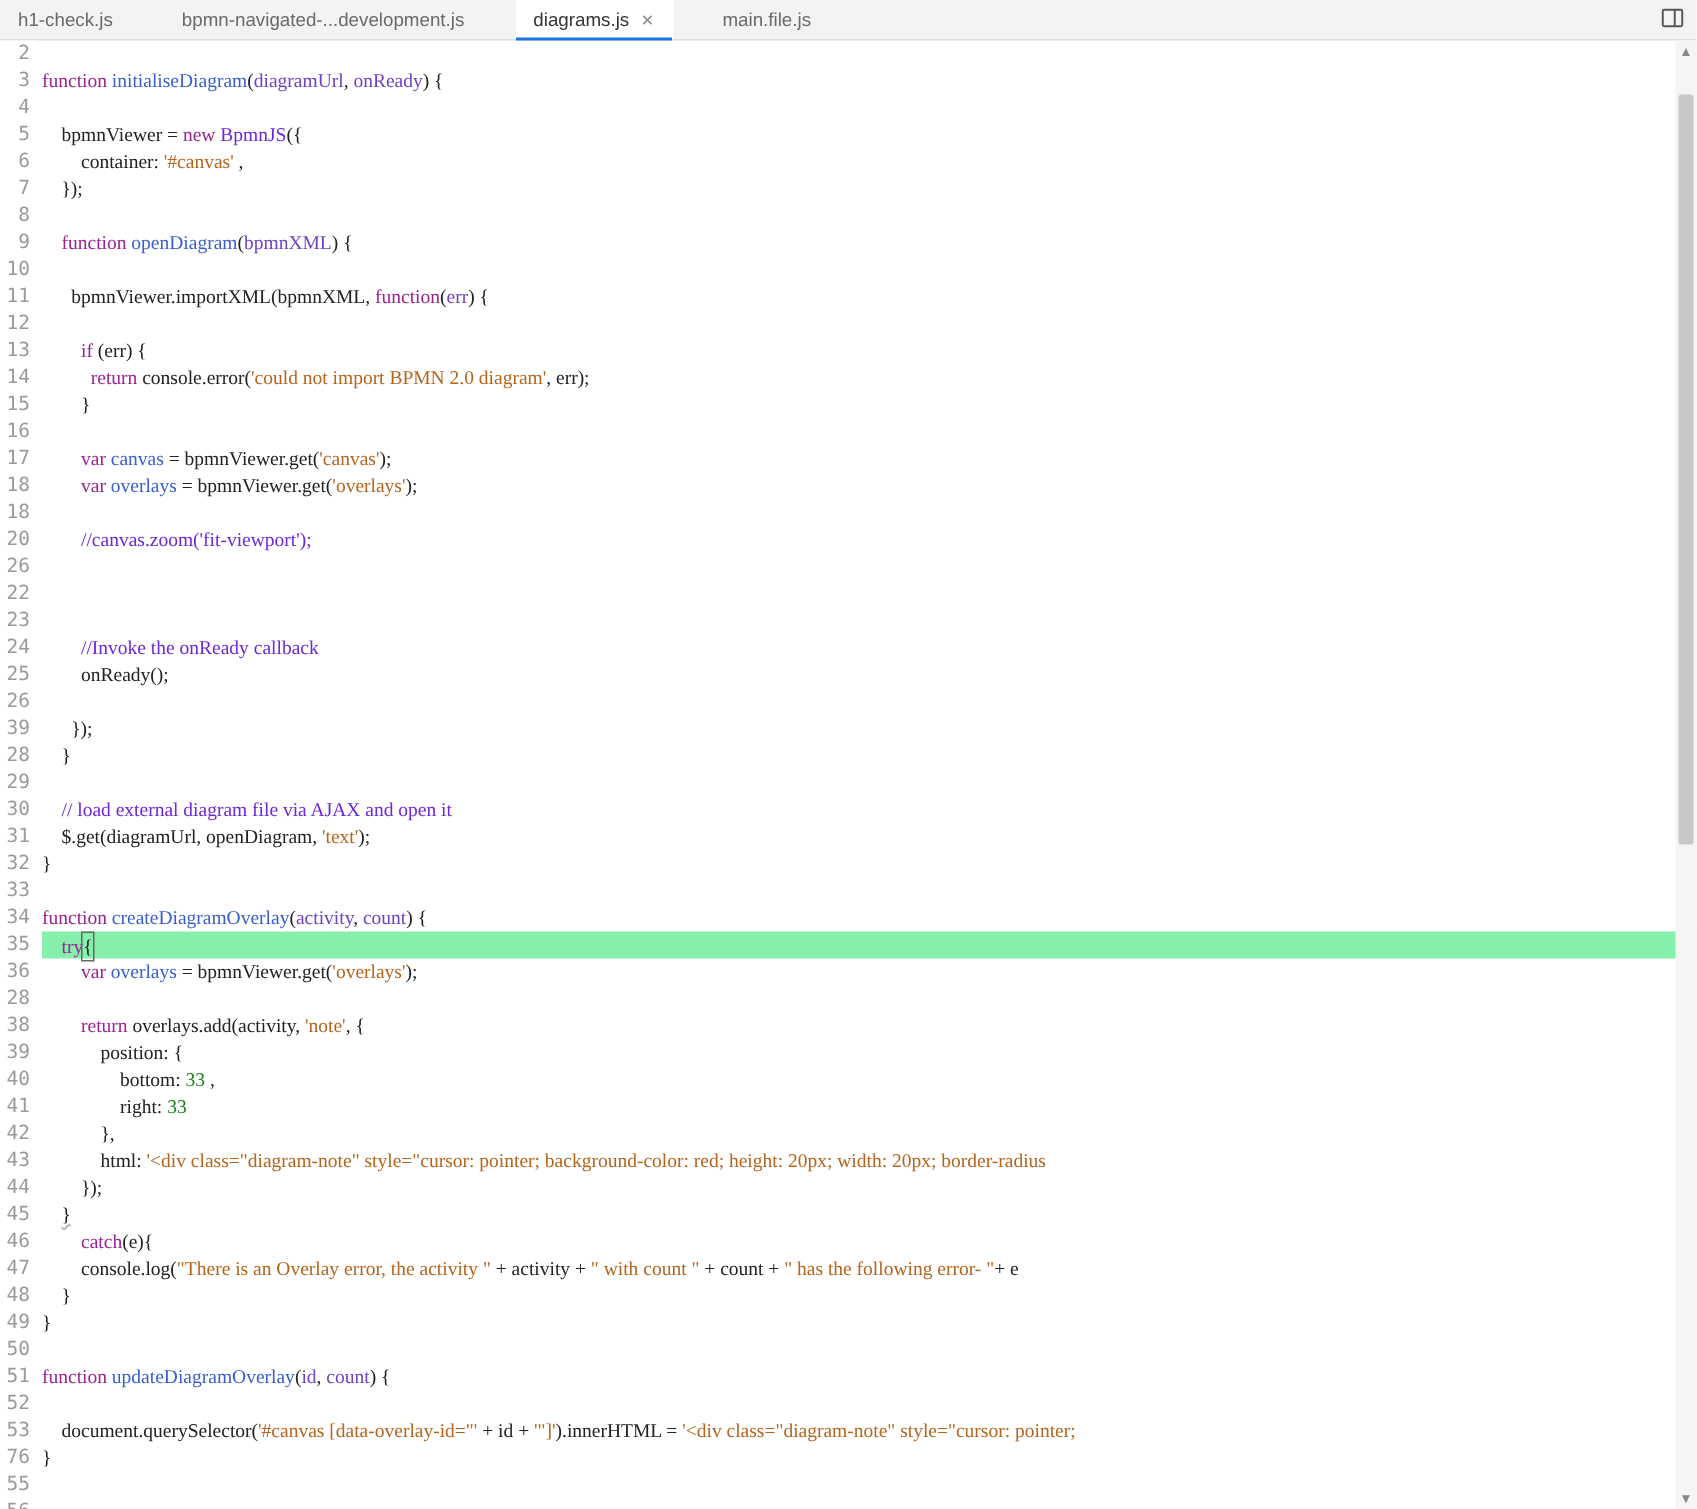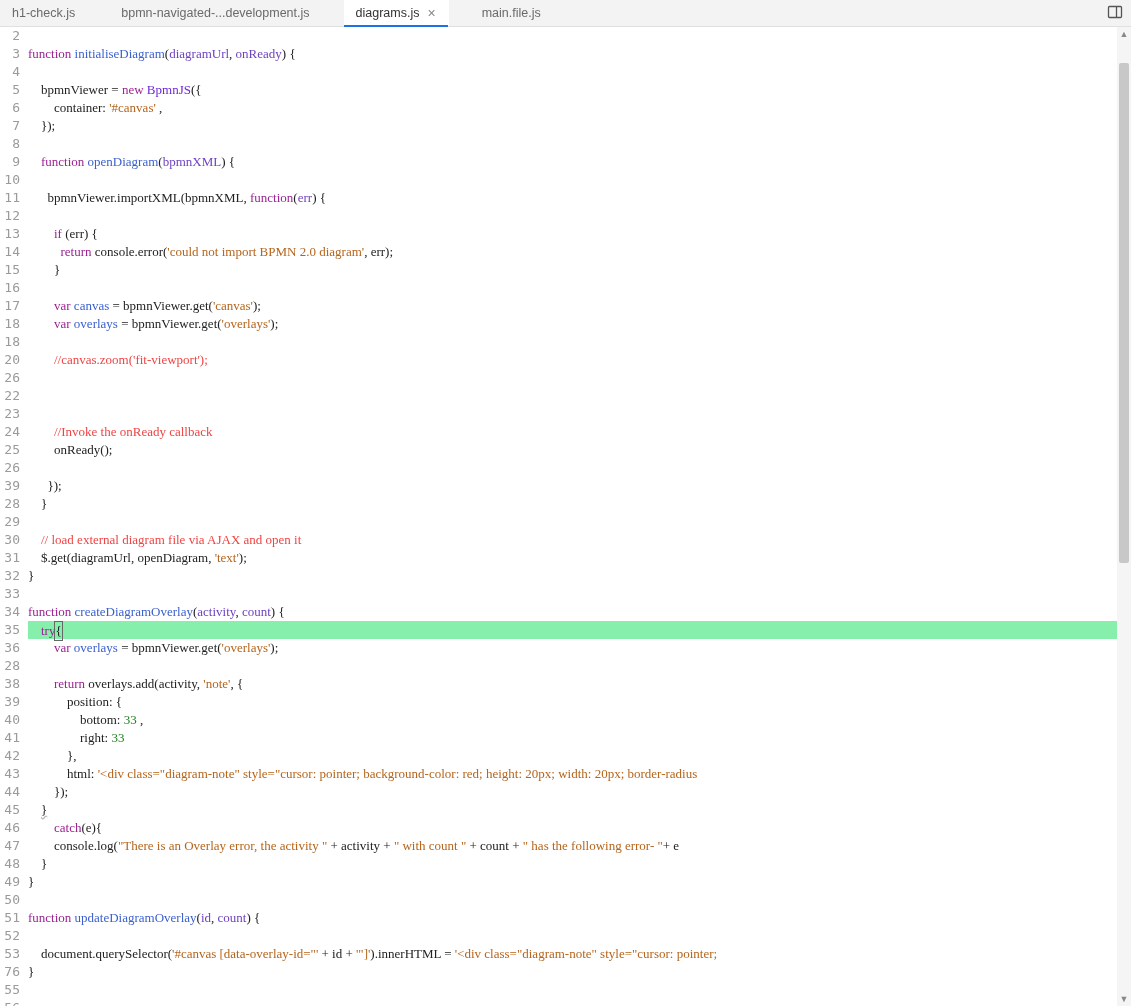--- a/index.html
+++ b/index.html
@@ -90,21 +90,21 @@
     .box-cursor {
       display: inline-block;
       border: 1px solid #666;
       margin-left: -1px; margin-right: -1px;
     }
     .kw { color: #9b2393; }         
     .fn { color: #3a5fcd; }         
     .param { color: #6f42c1; }
     .str { color: #b5651d; }        
     .num { color: #1c7d1c; }        
-    .comment { color: #ef4444; }
+    .comment { color: #6d28d9; }
     .cls { color: #6d28d9; }        
     .scrollbar {
       position: absolute;
       right: 0;
       top: 27px;
       bottom: 0;
       width: 14px;
       background: #f5f5f5;
     }
     .scrollbar .thumb {

